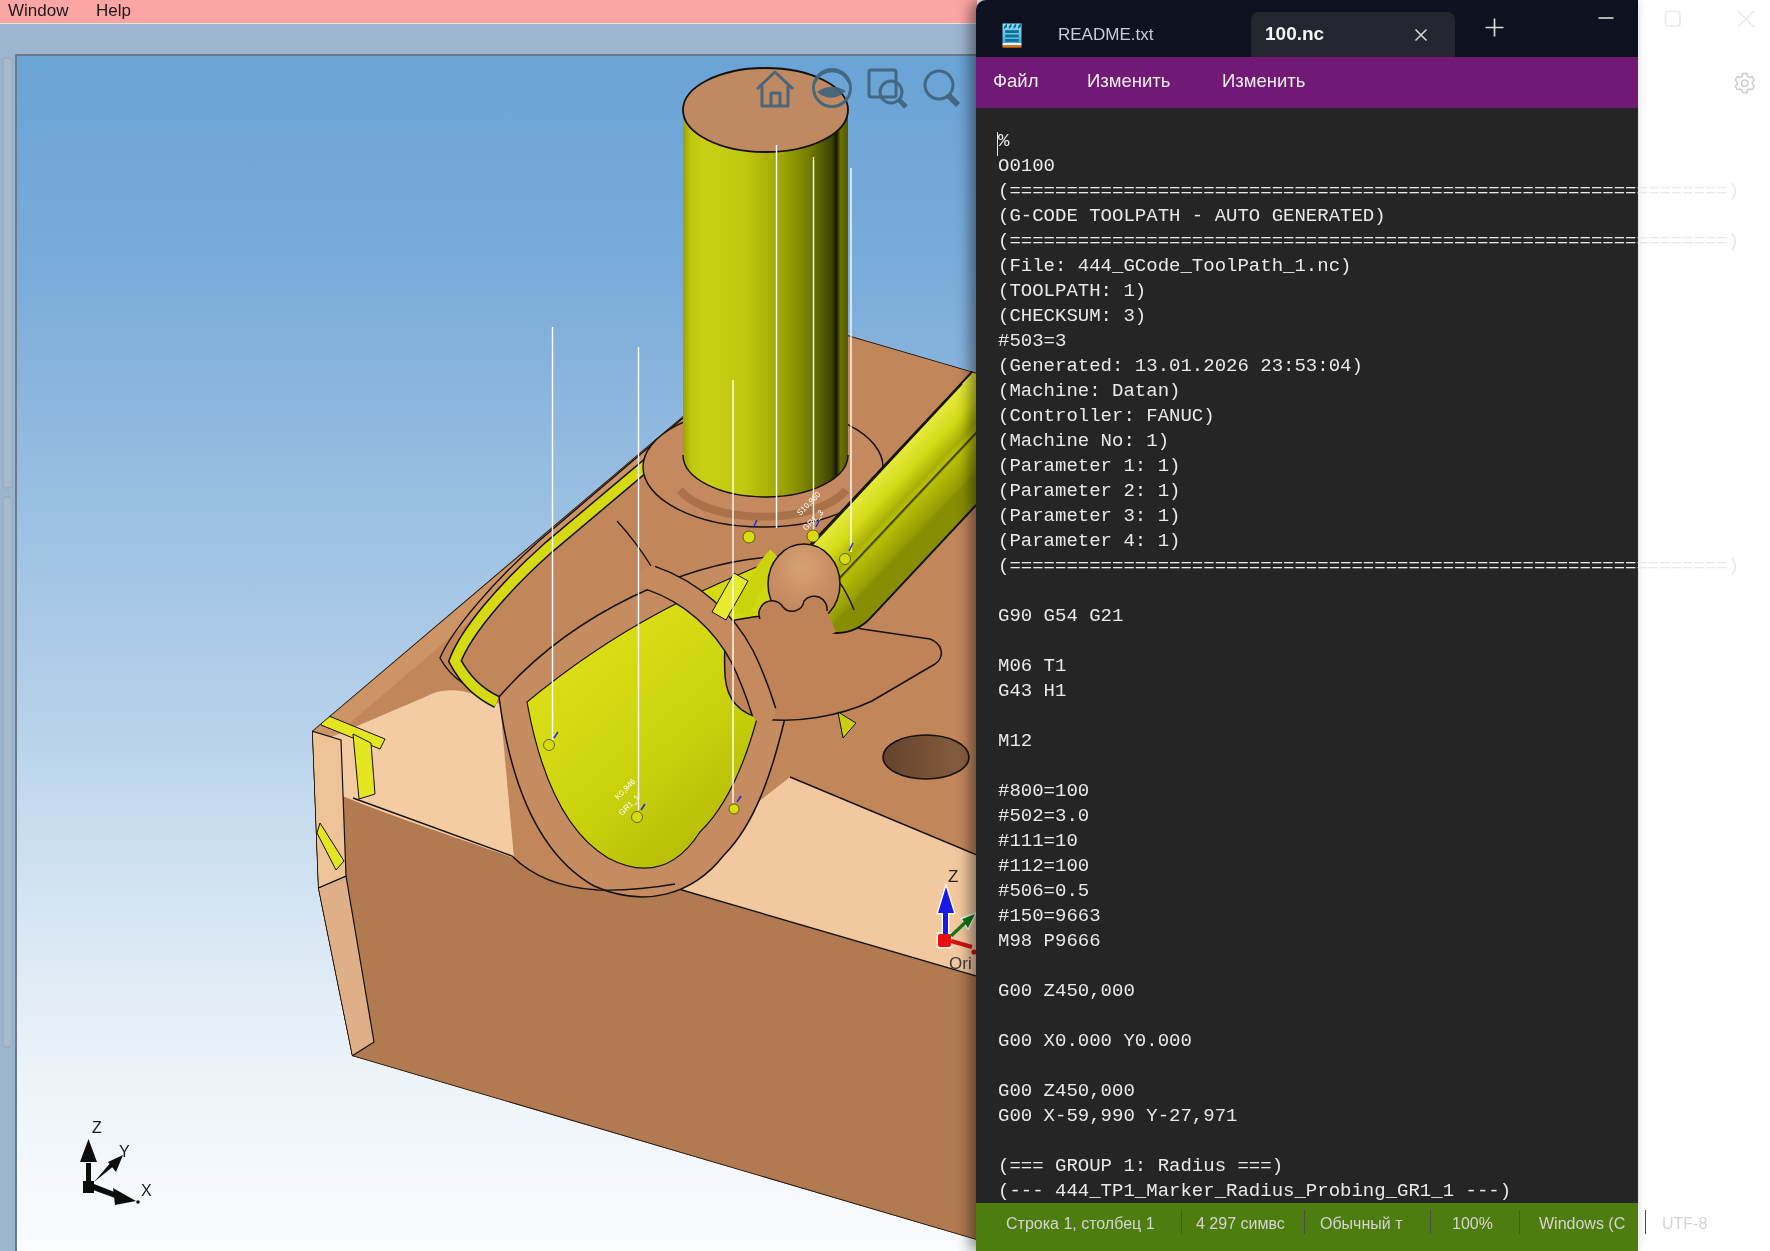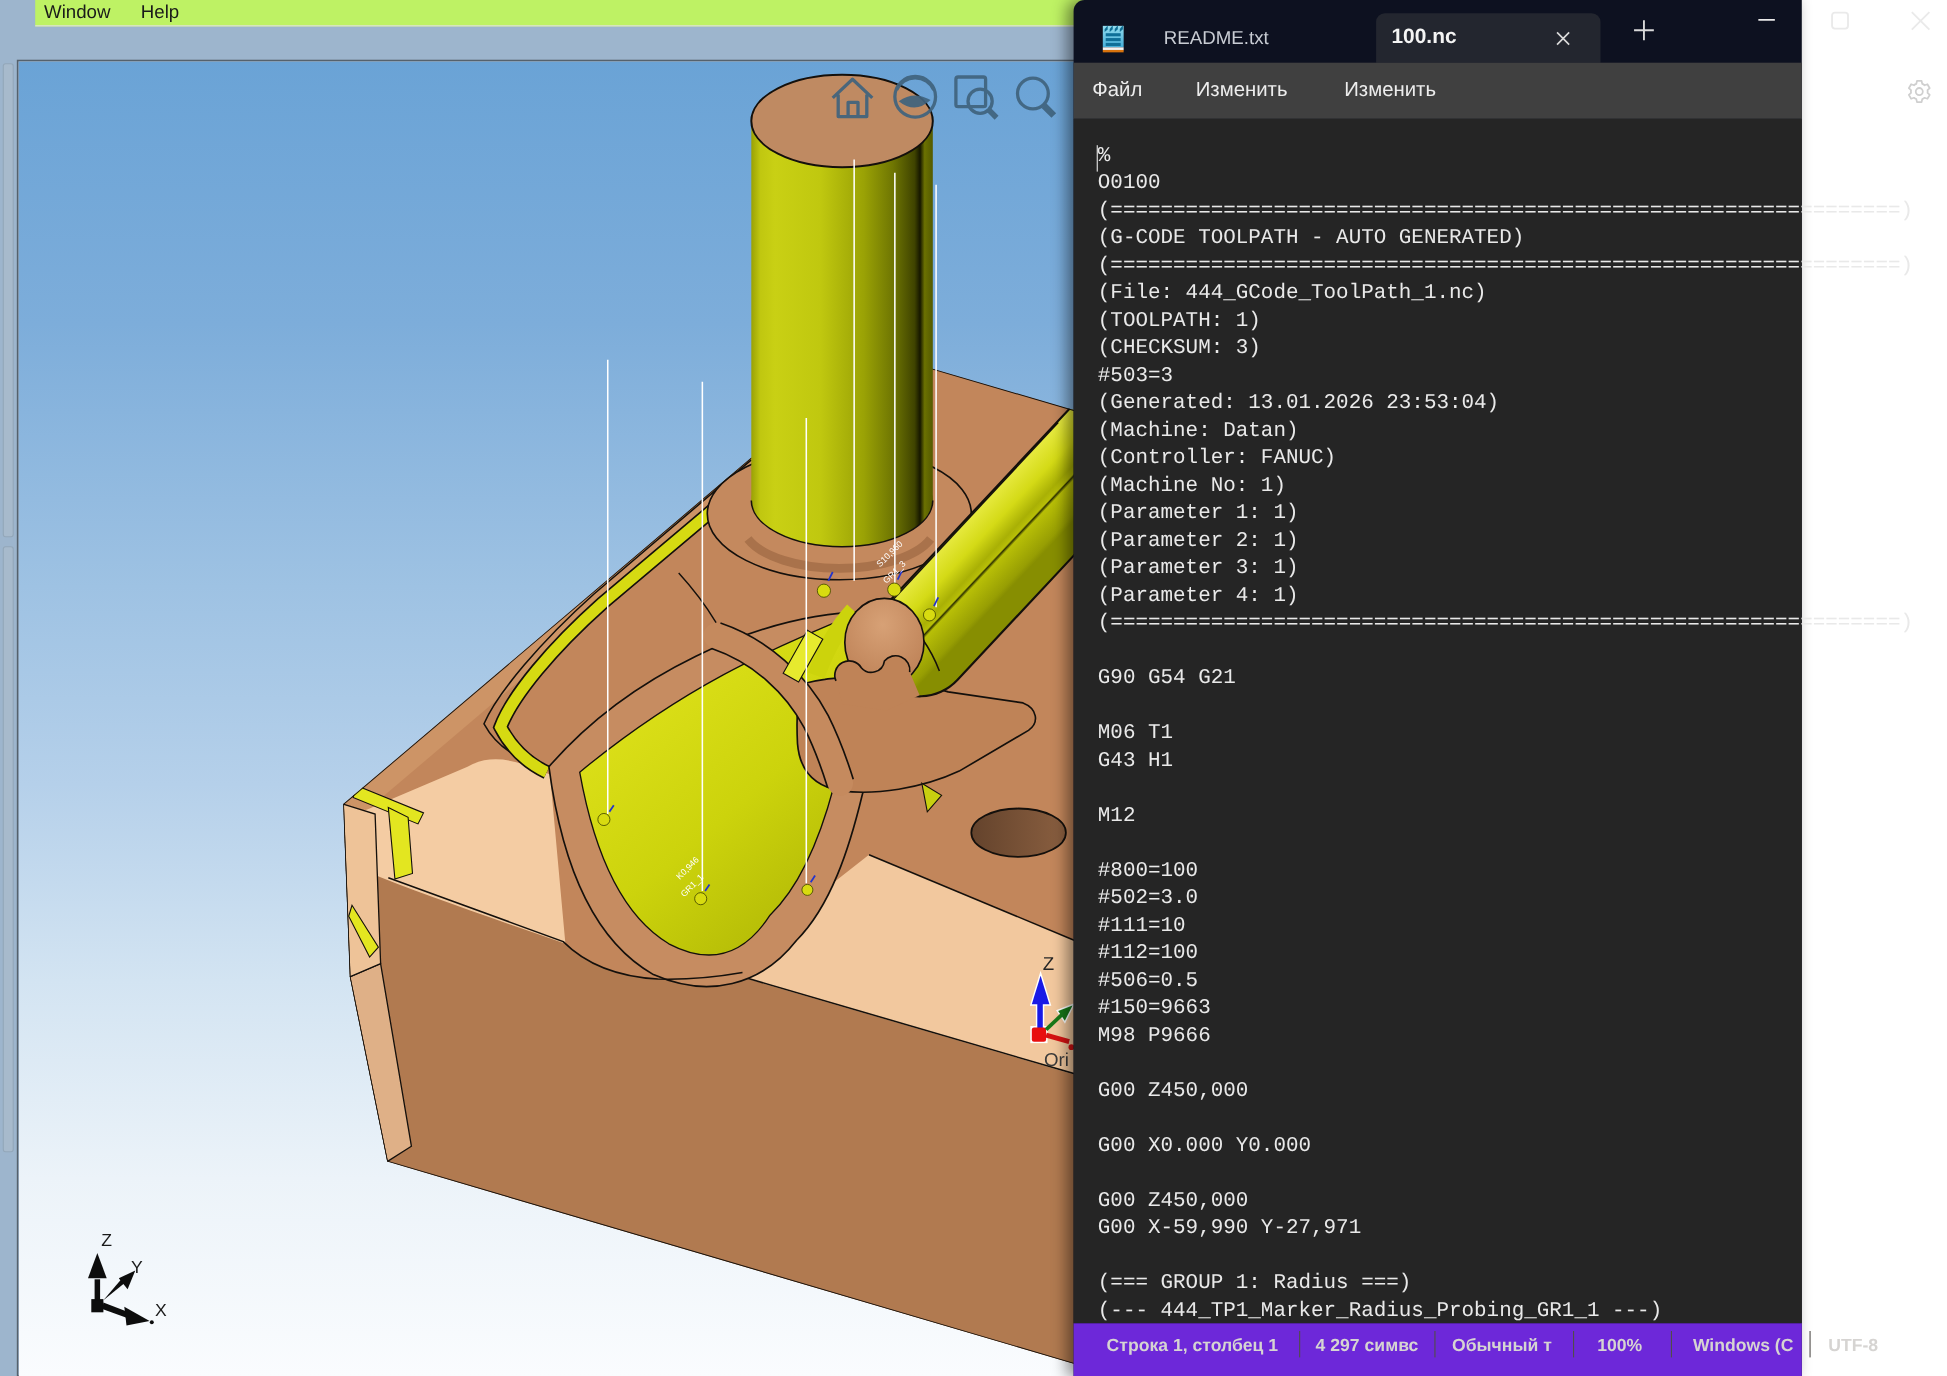--- a/index.html
+++ b/index.html
@@ -1,37 +1,37 @@
 <!DOCTYPE html>
 <html><head>
 <meta charset="utf-8">
 <style>
   html,body{margin:0;padding:0;width:1770px;height:1251px;overflow:hidden;background:#fff;
     font-family:"Liberation Sans",sans-serif;}
   #stage{position:absolute;left:0;top:0;width:1770px;height:1251px;}
   
   #cad{position:absolute;left:0;top:0;width:977px;height:1251px;background:#9db5cd;}
-  #cadmenu{position:absolute;left:0;top:0;width:977px;height:23px;background:#bef264;
-    border-bottom:1px solid #e2e2e2;color:#1a1a1a;font-size:17px;margin-left:32px;}
+  #cadmenu{position:absolute;left:0;top:0;width:977px;height:23px;background:#fca5a5;
+    border-bottom:1px solid #e2e2e2;color:#1a1a1a;font-size:17px;}
   #cadmenu span{position:absolute;top:1px;}
   #scene{position:absolute;left:0;top:0;}
   
   #np{position:absolute;left:976px;top:0;width:662px;height:1251px;background:#0d1120;
     border-top-left-radius:10px;box-shadow:-6px 0 14px rgba(0,0,0,.45);}
   #nptitle{position:absolute;left:0;top:0;width:100%;height:57px;}
   .tabact{position:absolute;left:275px;top:12px;width:204px;height:45px;background:#23262f;
     border-radius:8px 8px 0 0;}
   .tabact .lbl{position:absolute;left:14px;top:11px;font-size:19px;font-weight:700;color:#f4f4f4;}
-  #npmenu{position:absolute;left:0;top:57px;width:100%;height:51px;background:#404040;text-align:right;}
+  #npmenu{position:absolute;left:0;top:57px;width:100%;height:51px;background:#701a75;text-align:right;}
   #npmenu span{position:absolute;top:13px;color:#ededed;font-size:18.5px;}
   #npedit{position:absolute;left:0;top:108px;width:100%;height:1095px;background:#252525;}
   #npedit pre{position:absolute;left:22px;top:21px;margin:0;
     font-family:"Liberation Mono",monospace;font-size:19px;line-height:25px;color:#e9e9e9;}
-  #npstatus{position:absolute;left:0;top:1203px;width:100%;height:48px;background:#6d28d9;
-    color:#d6d4d2;font-size:16px;font-weight:bold;}
+  #npstatus{position:absolute;left:0;top:1203px;width:100%;height:48px;background:#4d7c0f;
+    color:#d6d4d2;font-size:16px;}
   #npstatus span{position:absolute;top:12px;white-space:nowrap;}
   #npstatus i.sep{position:absolute;top:7px;width:1px;height:24px;background:#504d4a;}
 </style>
 </head>
 <body>
 <div id="stage">
   <div id="cad">
     <div id="scene">
 <svg width="977" height="1251" viewBox="0 0 977 1251">
 <defs>

